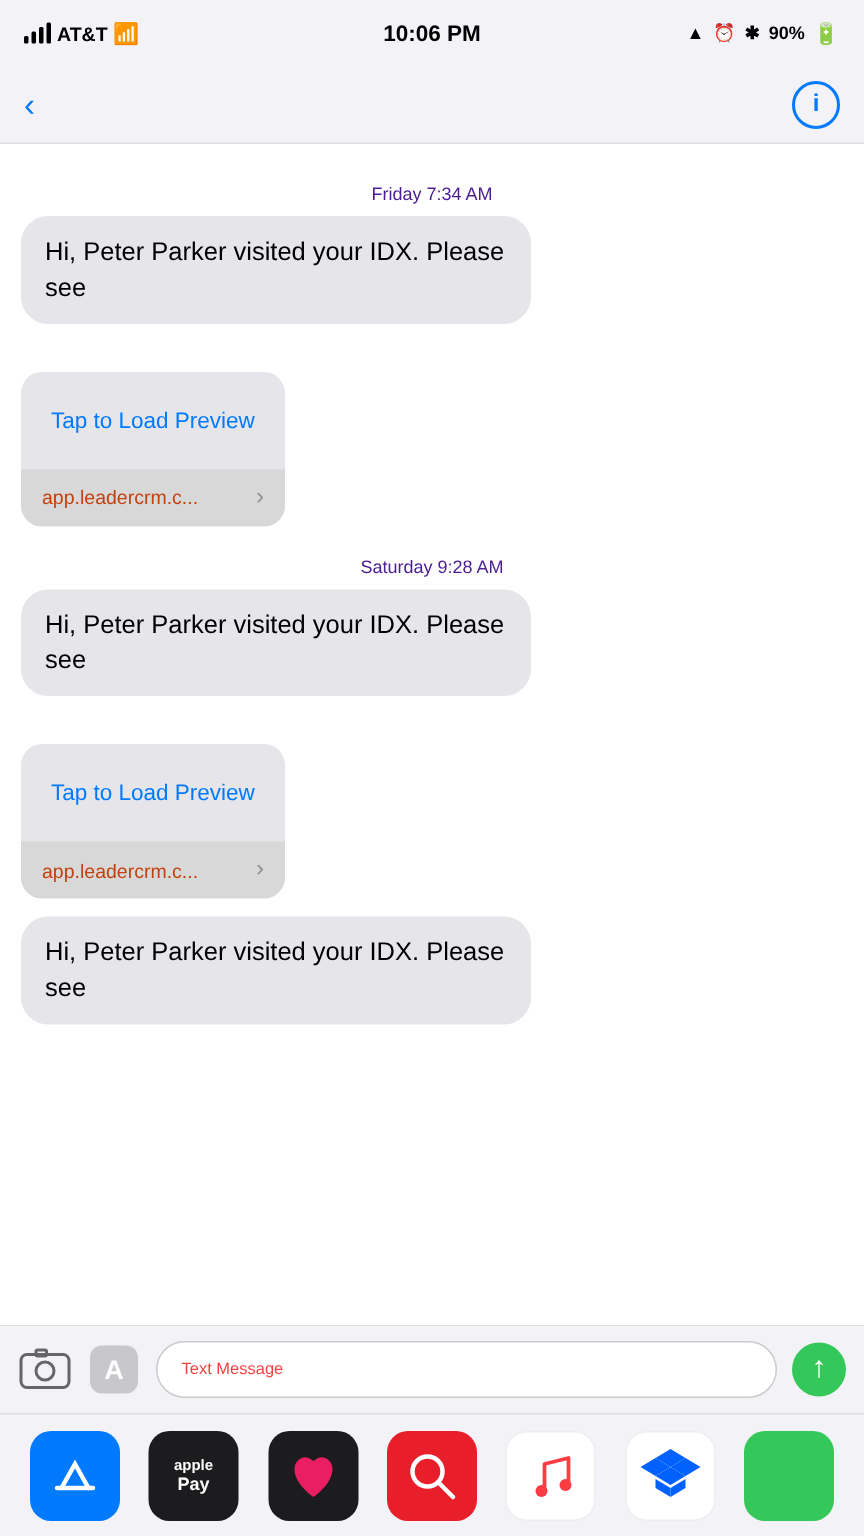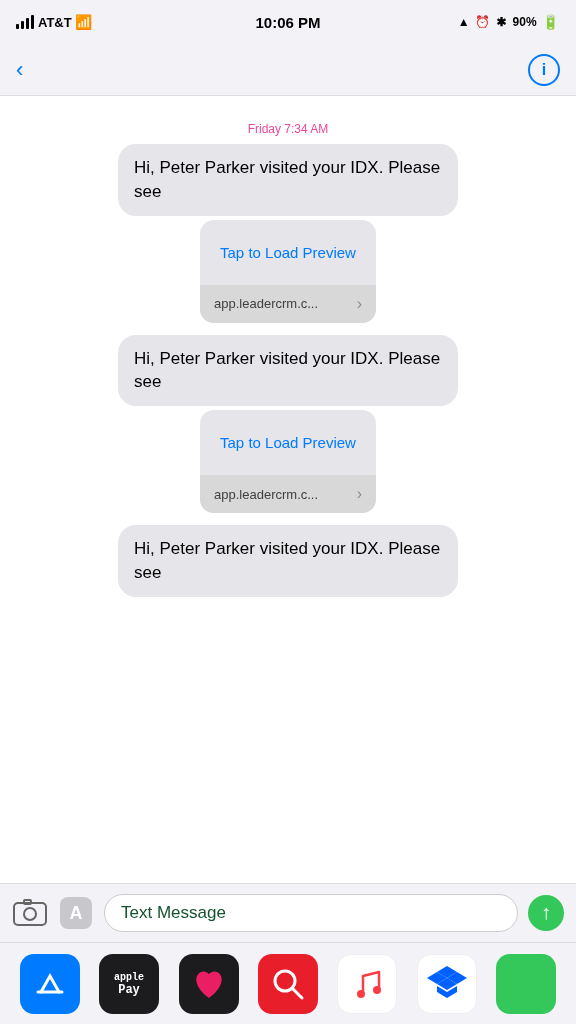--- a/index.html
+++ b/index.html
@@ -63,31 +63,32 @@
     
     .messages-area {
       background: #fff;
       padding: 10px 0 0;
       flex: 1;
       overflow-y: auto;
     }
 
     .timestamp-label {
       text-align: center;
-      color: #ec4899;
+      color: #4c1d95;
       font-size: 12px;
       margin: 16px 0 8px;
     }
 
     .message-group {
       display: flex;
       flex-direction: column;
-      align-items: center;
+      align-items: flex-start;
       padding: 0 14px;
       margin-bottom: 8px;
+      gap: 28px;
     }
 
     .bubble-text {
       background: #e5e5ea;
       border-radius: 18px;
       padding: 12px 16px;
       max-width: 340px;
       font-size: 17px;
       color: #000;
       line-height: 1.4;
@@ -109,21 +110,21 @@
       border-radius: 31px;
     }
     .link-preview-footer {
       background: #d8d8d8;
       padding: 10px 14px;
       display: flex;
       align-items: center;
       justify-content: space-between;
     }
     .link-preview-url {
-      color: #404040;
+      color: #c2410c;
       font-size: 13px;
     }
     .link-preview-chevron {
       color: #8e8e93;
       font-size: 16px;
     }
 
     
     .input-bar {
       position: fixed;
@@ -182,21 +183,20 @@
       bottom: 0;
       left: 0;
       width: 576px;
       height: 82px;
       background: #f2f2f7;
       border-top: 1px solid #ddd;
       display: flex;
       align-items: center;
       justify-content: space-around;
       padding: 6px 10px;
-      font-family: Liberation Mono, monospace;
     }
     .dock-icon {
       width: 60px;
       height: 60px;
       border-radius: 14px;
       display: flex;
       align-items: center;
       justify-content: center;
       cursor: pointer;
       flex-shrink: 0;
@@ -253,20 +253,21 @@
     <div class="bubble-text">Hi, Peter Parker visited your IDX. Please see</div>
     <div class="link-preview">
       <div class="link-preview-tap">Tap to Load Preview</div>
       <div class="link-preview-footer">
         <span class="link-preview-url">app.leadercrm.c...</span>
         <span class="link-preview-chevron">›</span>
       </div>
     </div>
   </div>
 
+  <div class="timestamp-label">Saturday 9:28 AM</div>
   <div class="message-group">
     <div class="bubble-text">Hi, Peter Parker visited your IDX. Please see</div>
     <div class="link-preview">
       <div class="link-preview-tap">Tap to Load Preview</div>
       <div class="link-preview-footer">
         <span class="link-preview-url">app.leadercrm.c...</span>
         <span class="link-preview-chevron">›</span>
       </div>
     </div>
   </div>
@@ -285,21 +286,21 @@
       <rect x="12" y="5" width="7" height="4" rx="1" fill="none" stroke="#666" stroke-width="2"></rect>
     </svg>
   </div>
   <div class="input-icon-btn">
     <svg viewBox="0 0 36 36" width="36" height="36">
       <rect x="2" y="2" width="32" height="32" rx="8" fill="#c7c7cc"></rect>
       <text x="18" y="24" text-anchor="middle" font-size="18" fill="#fff" font-weight="bold">A</text>
     </svg>
   </div>
   <div class="input-field">
-    <span style="color:#14532d; font-size:17px;">Text Message</span>
+    <span style="color:#ef4444; font-size:11px;">Text Message</span>
   </div>
   <div class="send-btn">
     <span class="send-arrow">↑</span>
   </div>
 </div>
 
 <div class="dock">
 
   <div class="dock-icon" style="background:#007aff;">
     <svg viewBox="0 0 48 48" width="48" height="48">

